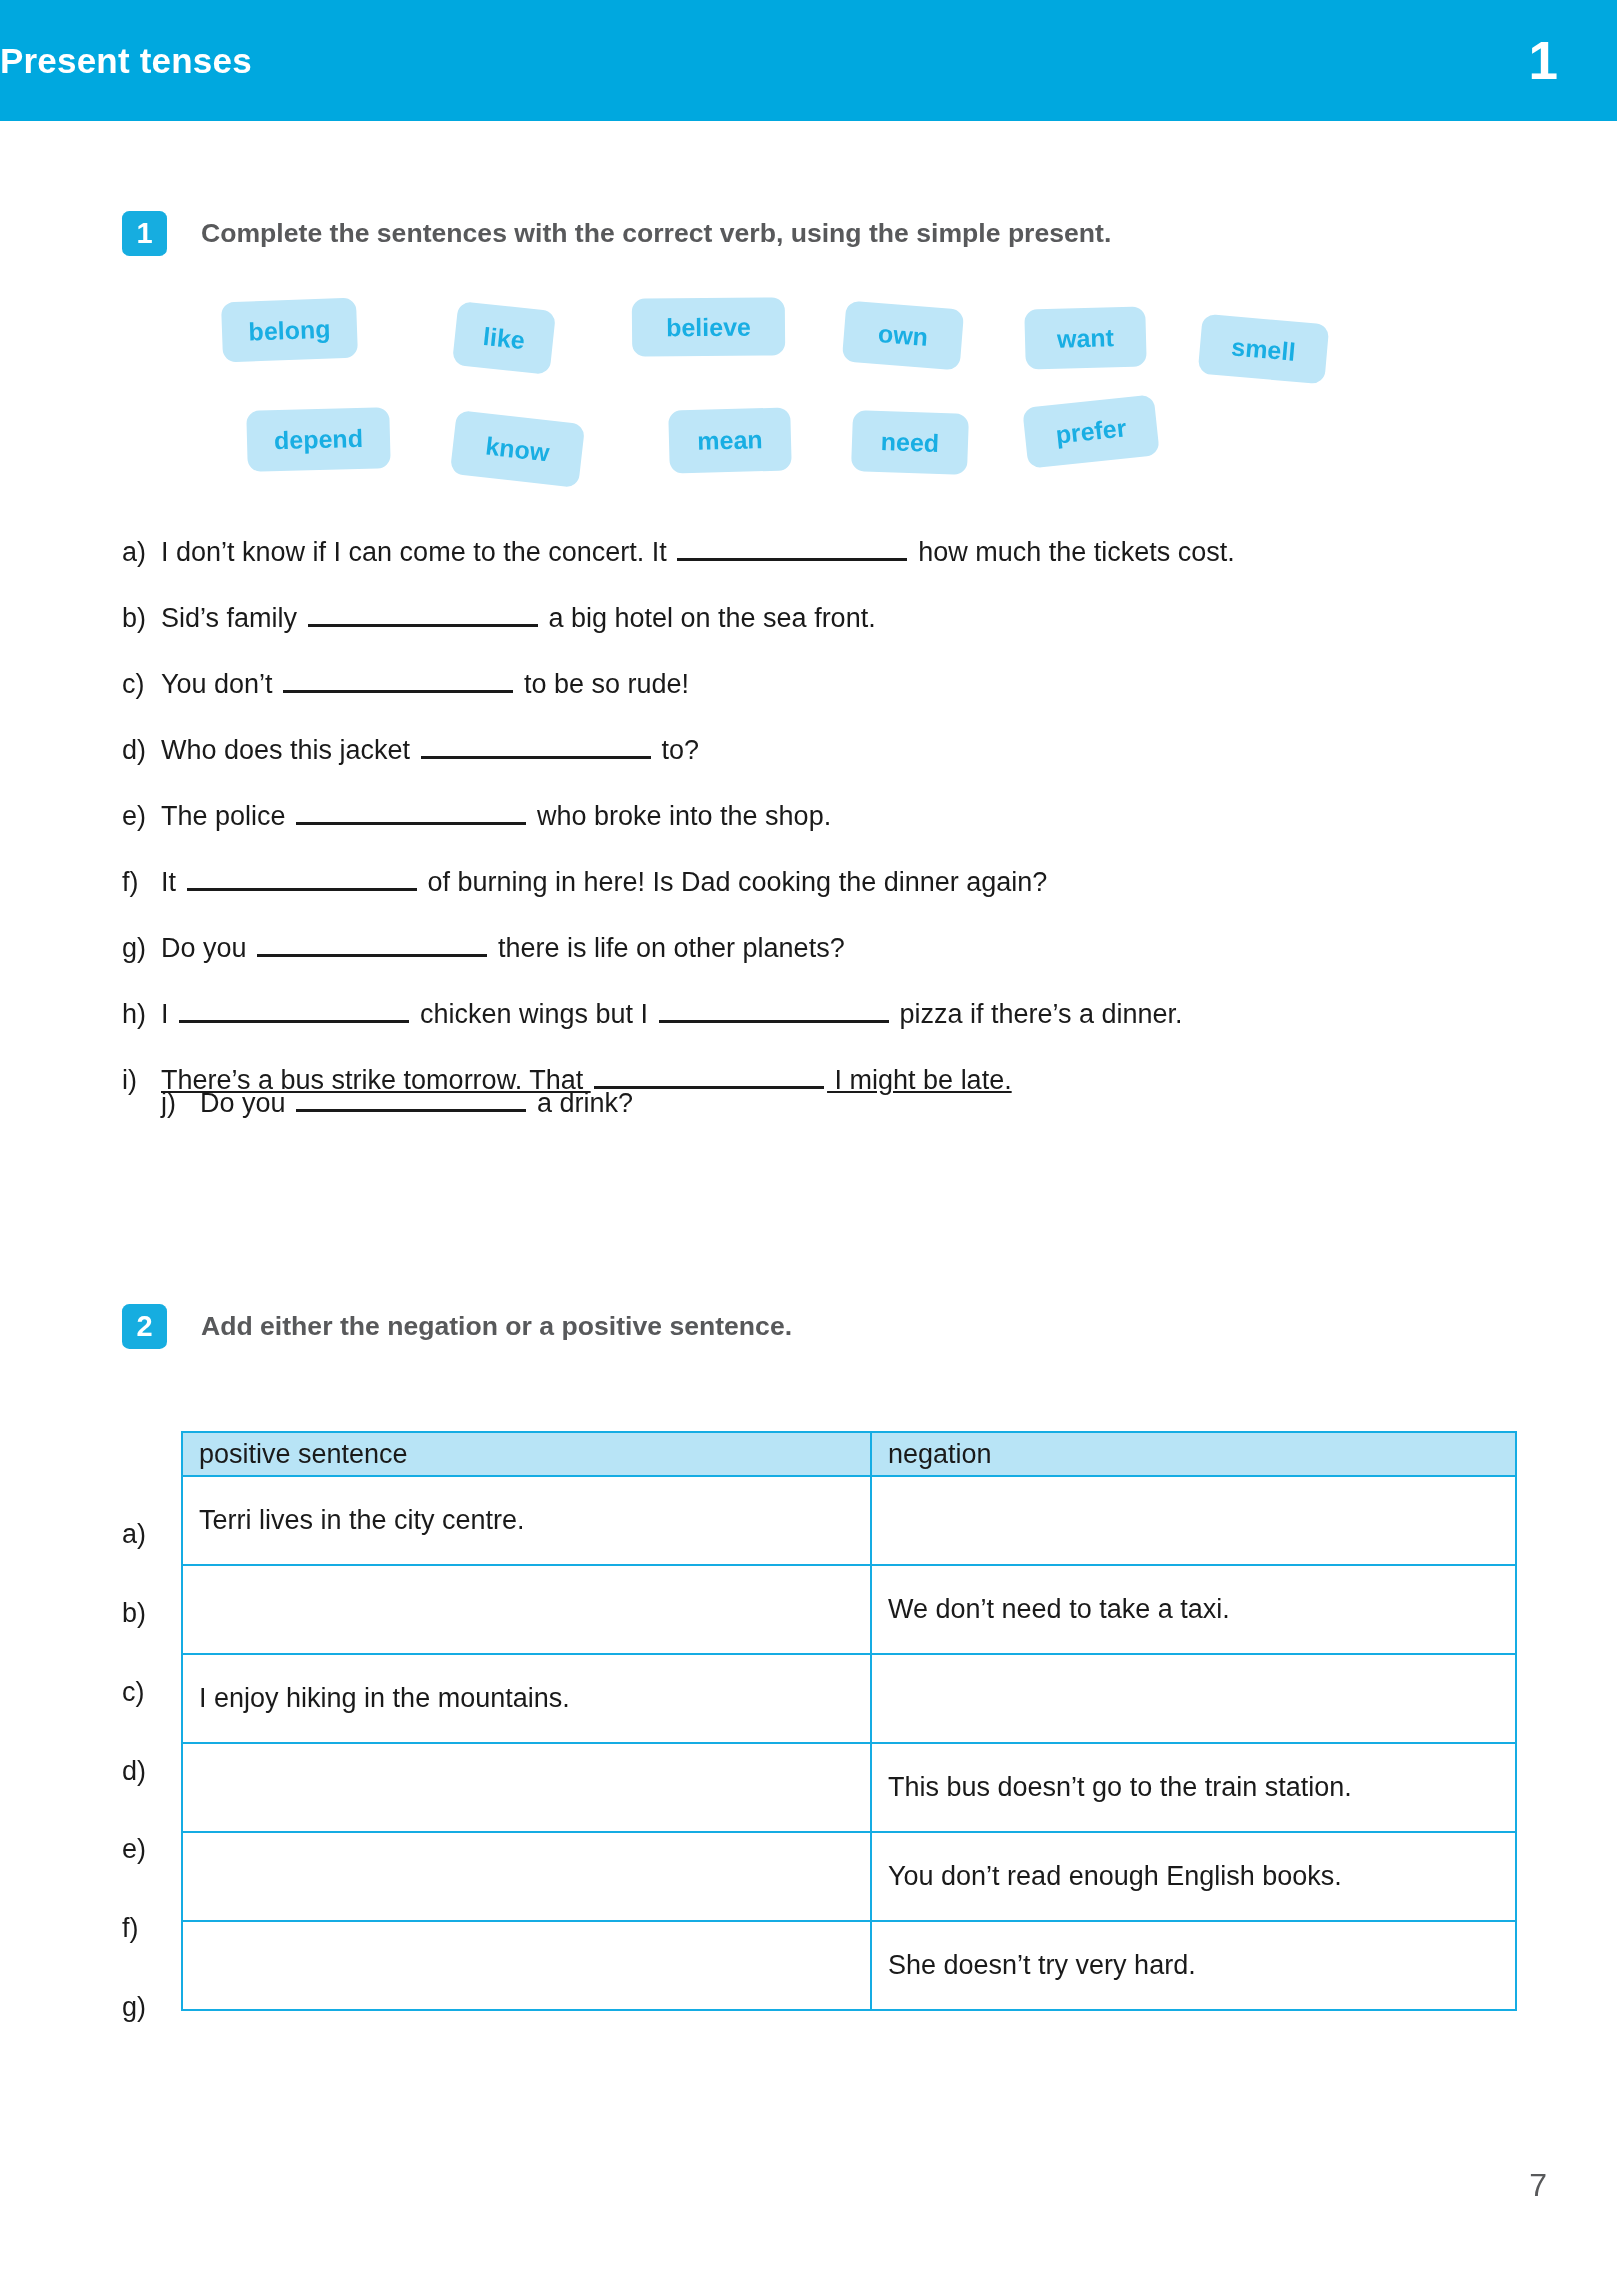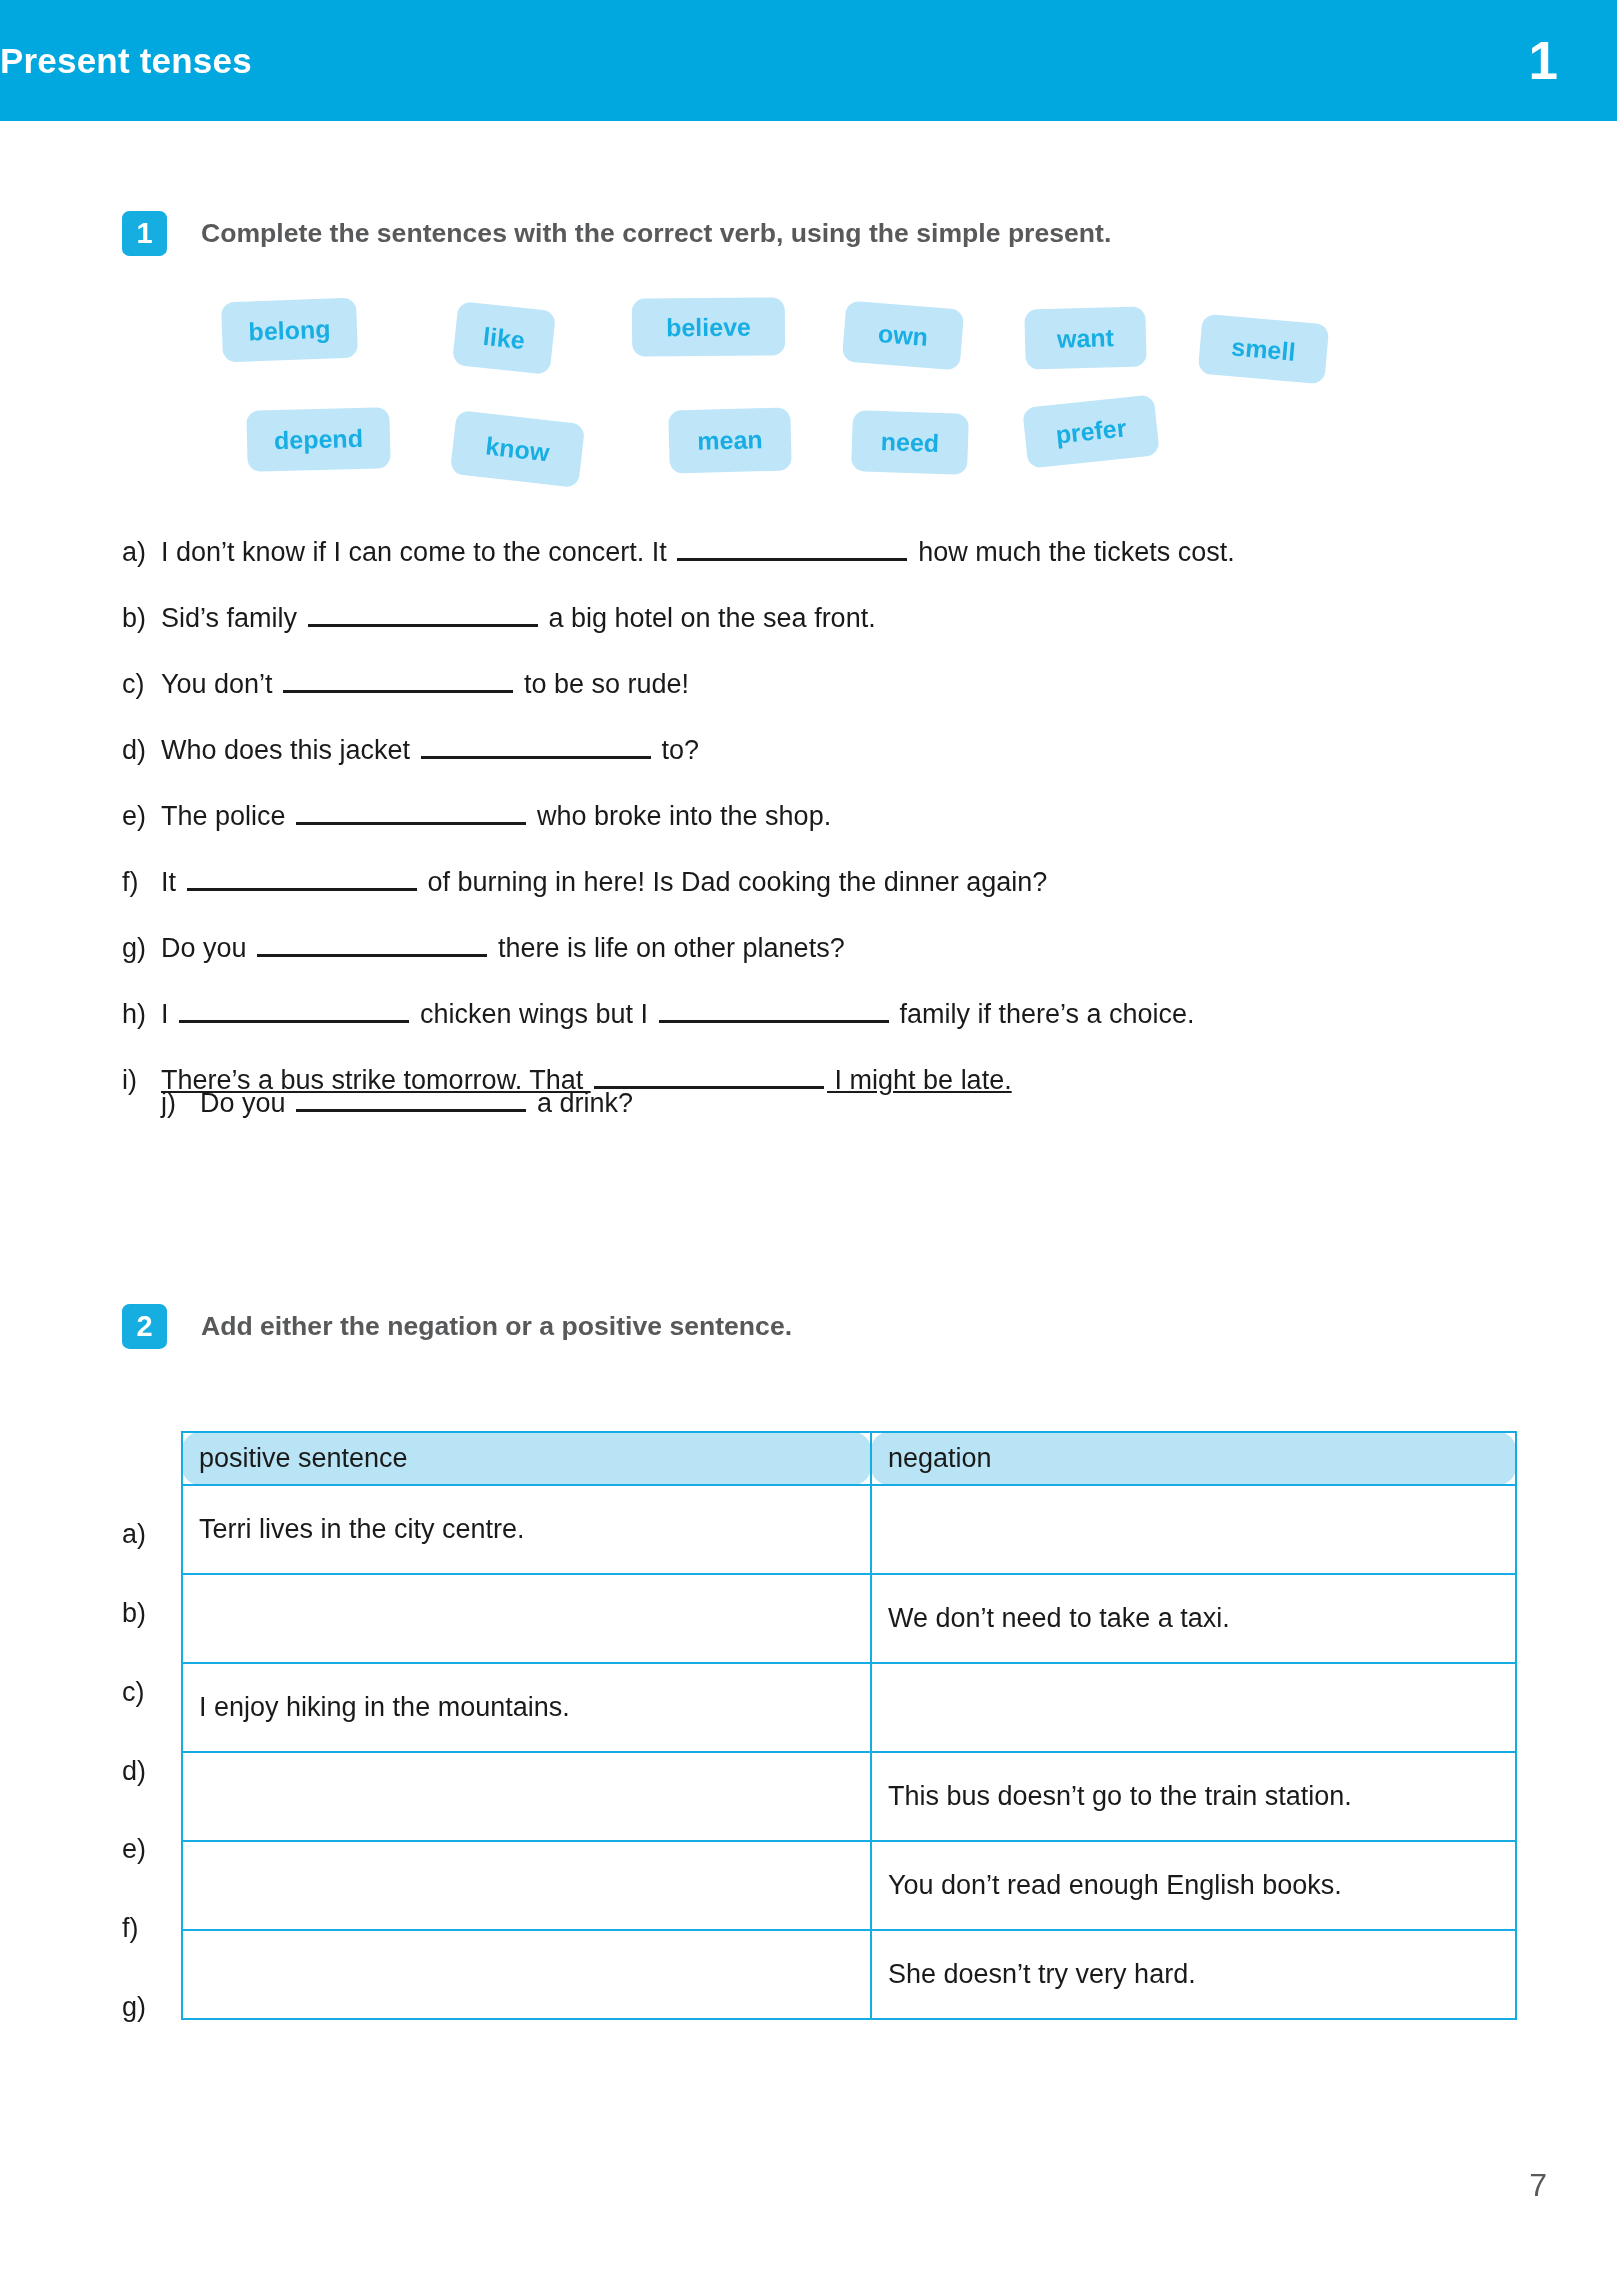--- a/index.html
+++ b/index.html
@@ -119,22 +119,21 @@
     font-size: 27px;
     color: #1A1A1A;
     font-weight: normal;
     text-align: left;
     vertical-align: middle;
     padding: 0 16px;
     height: 89px;
   }
   table.sheet th {
     background: #B8E4F6;
-    height: 53px;
-    border-radius: 18px;
+    height: 44px;
   }
   table.sheet col.c1 { width: 689px; }
   table.sheet col.c2 { width: 645px; }
   table.sheet td.col-left { border-right: 1.6px solid #2E7F9E; }
   table.sheet th.col-left { border-right: 1.6px solid #2E7F9E; }
 
   .row-letter {
     position: absolute;
     left: 122px;
     font-size: 27px;
@@ -202,21 +201,21 @@
   </div>
 
 <div id="sentence-list">
     <div class="sentence" style="top: 537px;"><span class="lbl">a)</span><span>I don’t know if I can come to the concert. It </span><span class="blank w-std"></span><span> how much the tickets cost.</span></div>
     <div class="sentence" style="top: 603px;"><span class="lbl">b)</span><span>Sid’s family </span><span class="blank w-std"></span><span> a big hotel on the sea front.</span></div>
     <div class="sentence" style="top: 669px;"><span class="lbl">c)</span><span>You don’t </span><span class="blank w-std"></span><span> to be so rude!</span></div>
     <div class="sentence" style="top: 735px;"><span class="lbl">d)</span><span>Who does this jacket </span><span class="blank w-std"></span><span> to?</span></div>
     <div class="sentence" style="top: 801px;"><span class="lbl">e)</span><span>The police </span><span class="blank w-std"></span><span> who broke into the shop.</span></div>
     <div class="sentence" style="top: 867px;"><span class="lbl">f)</span><span>It </span><span class="blank w-std"></span><span> of burning in here! Is Dad cooking the dinner again?</span></div>
     <div class="sentence" style="top: 933px;"><span class="lbl">g)</span><span>Do you </span><span class="blank w-std"></span><span> there is life on other planets?</span></div>
-    <div class="sentence" style="top: 999px;"><span class="lbl">h)</span><span>I </span><span class="blank w-std"></span><span> chicken wings but I </span><span class="blank w-std"></span><span> family if there’s a choice.</span></div>
+    <div class="sentence" style="top: 999px;"><span class="lbl">h)</span><span>I </span><span class="blank w-std"></span><span> chicken wings but I </span><span class="blank w-std"></span><span> pizza if there’s a dinner.</span></div>
     <div class="sentence" style="top: 1065px; text-decoration: underline;"><span class="lbl">i)</span><span>There’s a bus strike tomorrow. That </span><span class="blank w-std"></span><span> I might be late.</span></div>
     <div class="sentence" style="top: 1088px; margin-left: 39px;"><span class="lbl">j)</span><span>Do you </span><span class="blank w-std"></span><span> a drink?</span></div>
   </div>
 
 <div class="exercise-head" style="left:122px; top:1304px;">
   <div class="ex-badge">2</div>
   <div class="ex-title" style="margin-left:34px;">Add either the negation or a positive sentence.</div>
 </div>
 
 <div id="row-letters">

